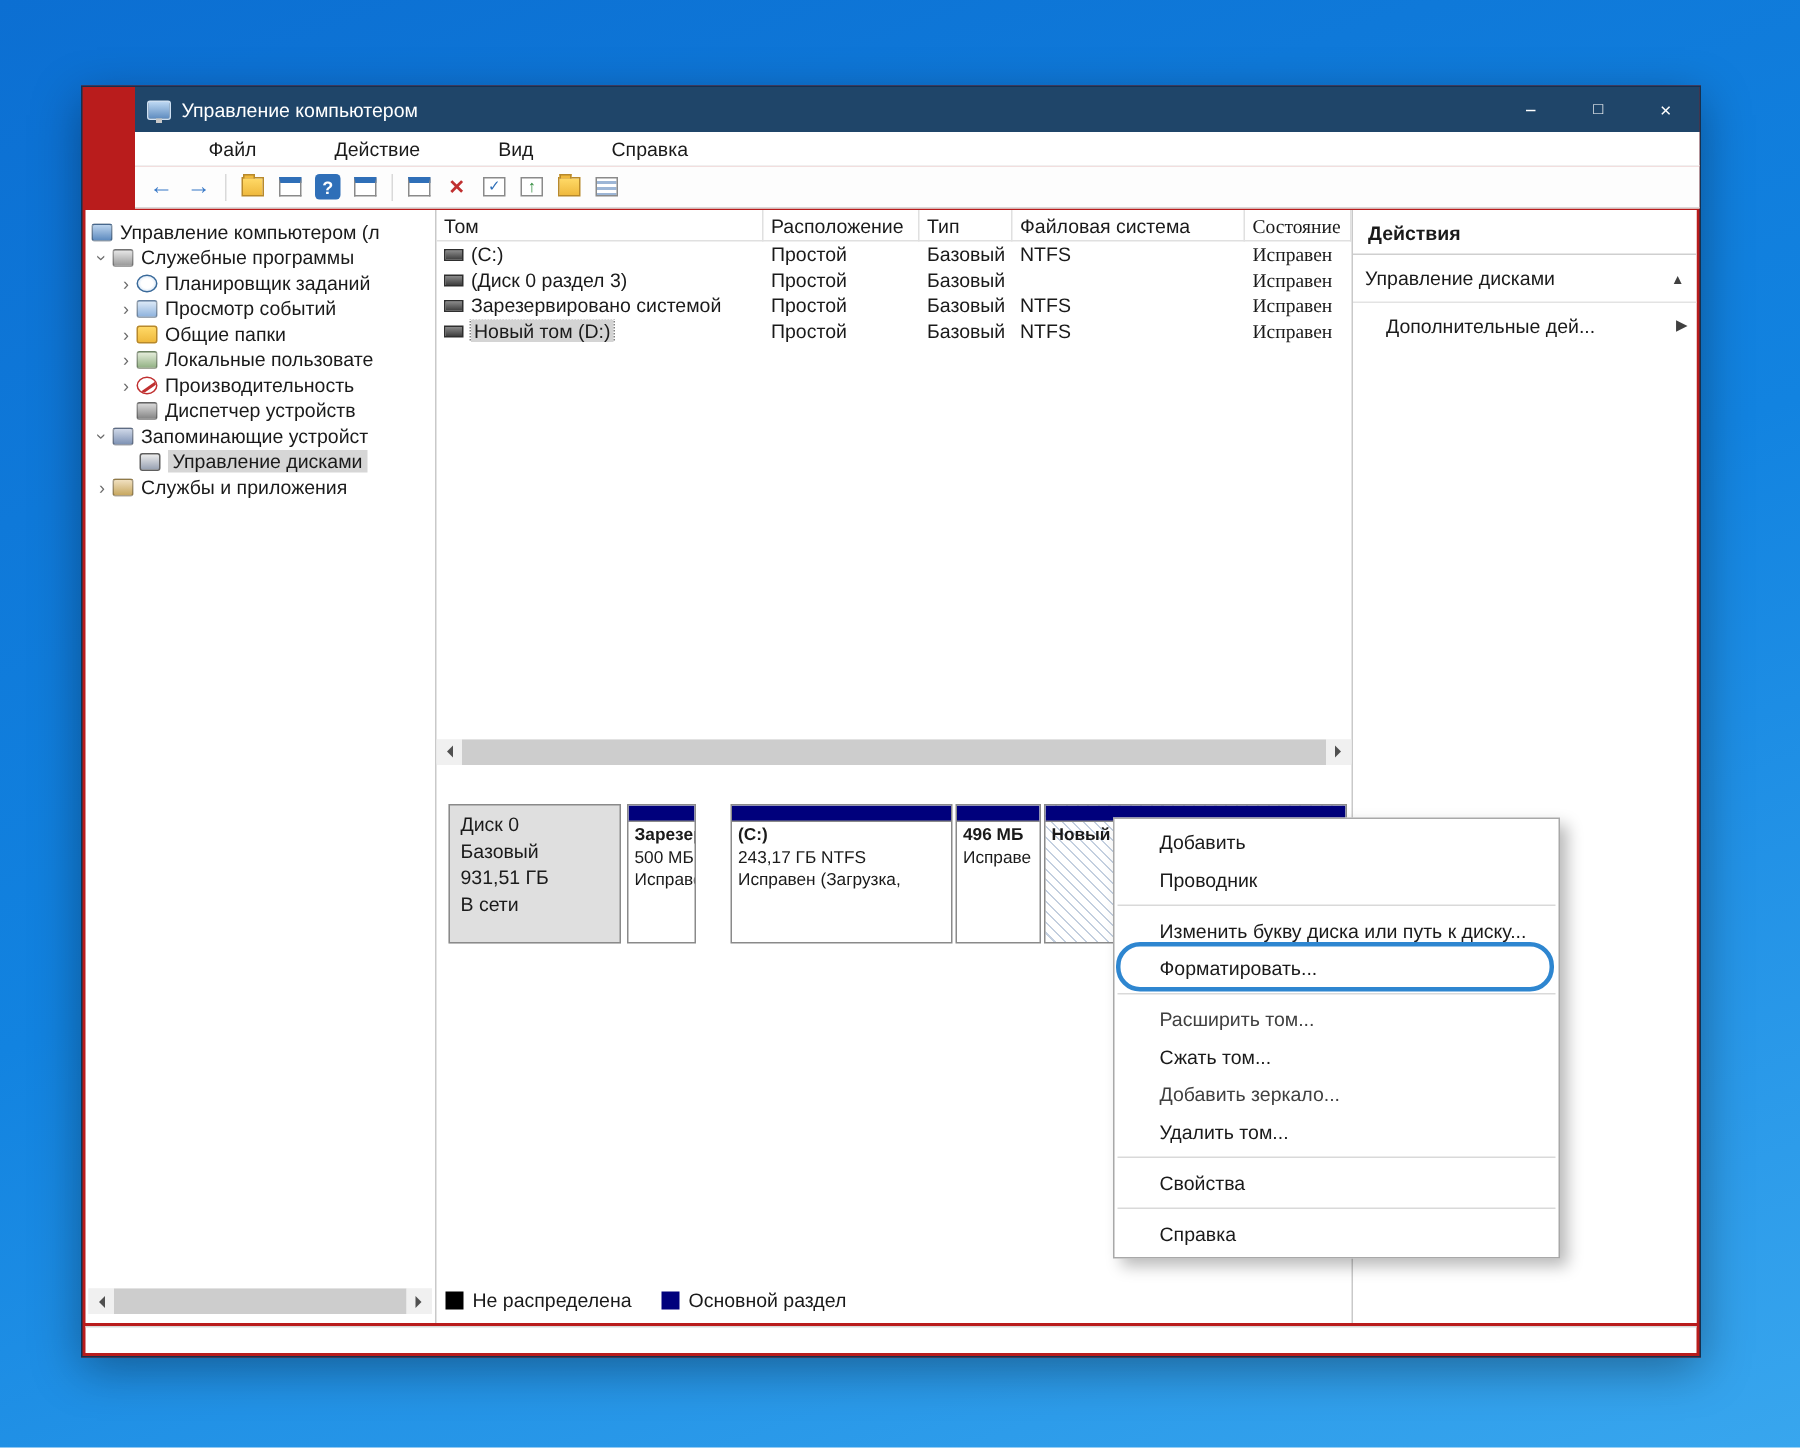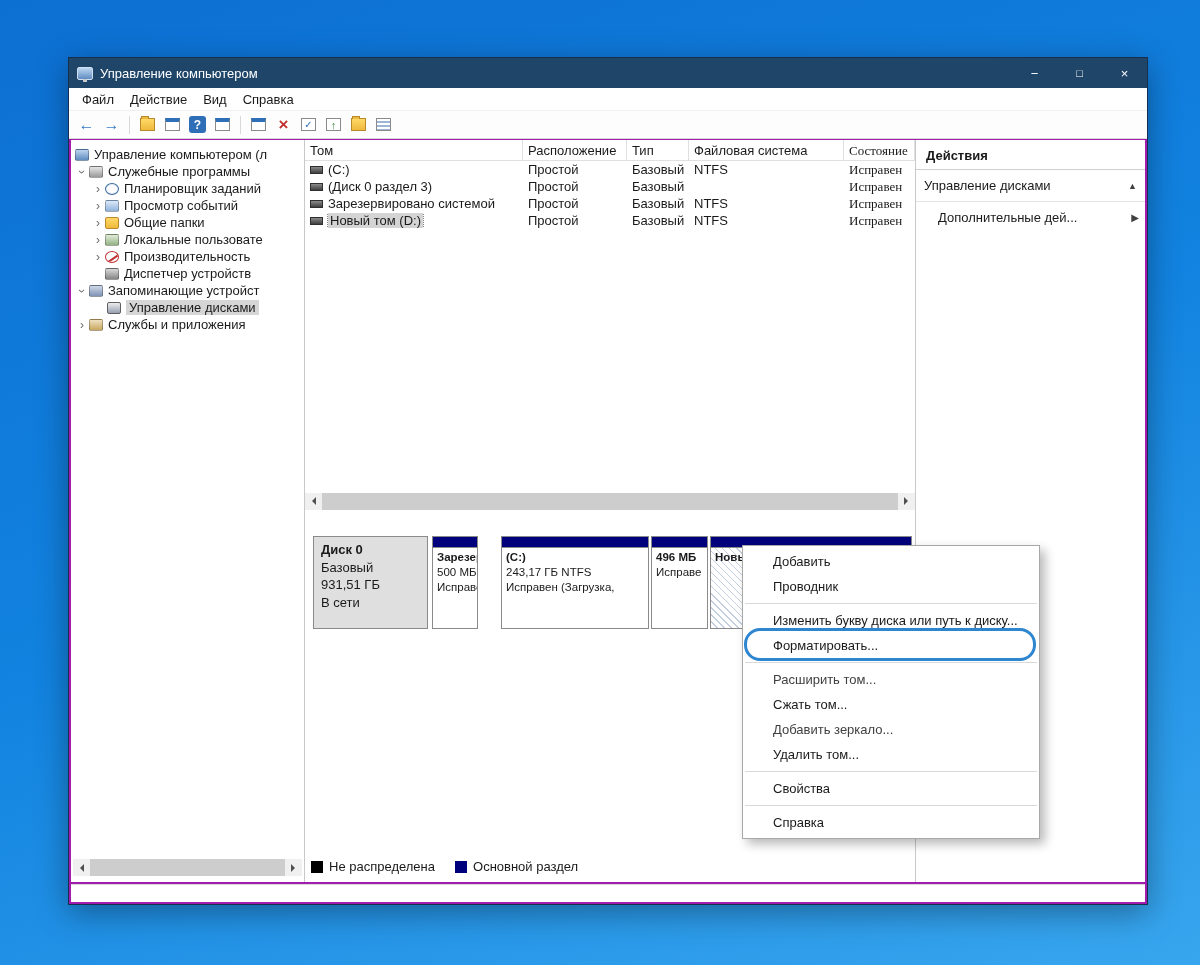--- a/index.html
+++ b/index.html
@@ -4,34 +4,34 @@
 <style>
   * { box-sizing: border-box; margin: 0; padding: 0; }
   html,body { width:1200px; height:965px; overflow:hidden; }
   body {
     font-family: "Liberation Sans","DejaVu Sans",sans-serif;
     font-size: 13px; color:#1a1a1a;
     background: linear-gradient(160deg,#0c6fd2 0%,#1283e0 50%,#38a6ee 100%);
     position: relative;
   }
   
-  .window { position:absolute; left:68px; top:57px; width:1080px; height:848px;
-    background:#a21caf; border:1px solid #15304f; box-shadow:0 8px 30px rgba(0,0,0,.35); }
+  .window { position:absolute; left:54px; top:57px; width:1080px; height:848px;
+    background:#b91c1c; border:1px solid #15304f; box-shadow:0 8px 30px rgba(0,0,0,.35);padding-left:35px; }
   .titlebar { height:30px; background:#1f4569; color:#fff; display:flex; align-items:center; padding-left:8px; }
   .app-icon { width:16px; height:13px; border:1px solid #cfe0f2; border-radius:2px;
     background:linear-gradient(#bcd7f2,#5f8cc0); margin-right:7px; position:relative; }
   .app-icon::after { content:""; position:absolute; left:5px; bottom:-3px; width:4px; height:3px; background:#c9c9c9; }
   .tb-title { font-size:13px; }
   .win-btns { margin-left:auto; display:flex; height:30px; }
   .wbtn { width:45px; height:30px; display:flex; align-items:center; justify-content:center;
     font-size:13px; color:#fff; cursor:default; }
   .wbtn.max { font-size:11px; }
   
   .menubar { height:23px; background:#fff; display:flex; align-items:center; padding-left:5px; border-bottom:1px solid #f0f0f0;}
-  .menubar span { padding:2px 8px; }
+  .menubar span { padding:2px 8px;margin-left:36px; }
   
   .toolbar { height:28px; background:#fdfdfd; border-bottom:1px solid #d9d9d9; display:flex; align-items:center; padding-left:6px; gap:2px; }
   .tb { width:23px; height:23px; display:flex; align-items:center; justify-content:center; }
   .tb-arrow { color:#3c7bc8; font-size:16px; font-weight:bold; }
   .tb-sep { width:1px; height:18px; background:#d9d9d9; margin:0 4px; }
   .mi { width:15px; height:13px; border:1px solid #8a8a8a; background:#fff; position:relative; }
   .mi-win { border-top:4px solid #2f6fb8; }
   .mi-folder { background:linear-gradient(#ffd967,#efb93d); border-color:#b8892b; }
   .mi-folder::before { content:""; position:absolute; top:-3px; left:0; width:6px; height:2px; background:#efb93d; border:1px solid #b8892b; border-bottom:none; }
   .mi-help { width:17px; height:17px; border:none; border-radius:3px; background:#2f6fb8; color:#fff;
@@ -76,21 +76,21 @@
   .vrow { display:flex; height:17px; align-items:center; }
   .vcell { padding-left:5px; white-space:nowrap; overflow:hidden; flex:none; }
   .c-name{ width:218px; display:flex; align-items:center; }
   .c-layout{ width:104px; } .c-type{ width:62px; } .c-fs{ width:155px; } .c-status{ flex:1;font-family:Liberation Serif, serif; }
   .vol-ic { width:13px; height:8px; background:linear-gradient(#8a8a8a,#3f3f3f); border:1px solid #2e2e2e; margin-right:5px; flex:none; }
   .vname-sel { background:#d4d4d4; outline:1px dotted #808080; padding:0 2px; }
   
   .disk-row { position:absolute; left:8px; top:396px; right:3px; height:93px; }
   .disk-hdr { position:absolute; left:0; top:0; width:115px; height:93px; background:#dfdfdf;
     border:1px solid #8a8a8a; padding:4px 7px; line-height:1.35; }
-  .disk-hdr .dh-name { font-weight:bold; }
+  .disk-hdr .dh-name { font-weight:normal; }
   .part { position:absolute; top:0; height:93px; border:1px solid #8a8a8a; background:#fff; overflow:hidden; }
   .part .strip { height:11px; border-bottom:1px solid #8a8a8a; }
   .part .ptxt { padding:2px 4px; font-size:11.5px; line-height:1.3; white-space:nowrap; }
   .part.hatched { background:repeating-linear-gradient(45deg,#fff 0 4px,#c3cfdf 4px 5px); }
   .legend { position:absolute; left:6px; bottom:8px; display:flex; align-items:center; gap:6px; }
   .sw { width:12px; height:12px; flex:none; }
   .sw-black{ background:#000; } .sw-navy{ background:#00007c; }
   .legend .lbl { margin-right:14px; }
   
   .actions-pane { width:229px; position:relative; background:#fff; }

